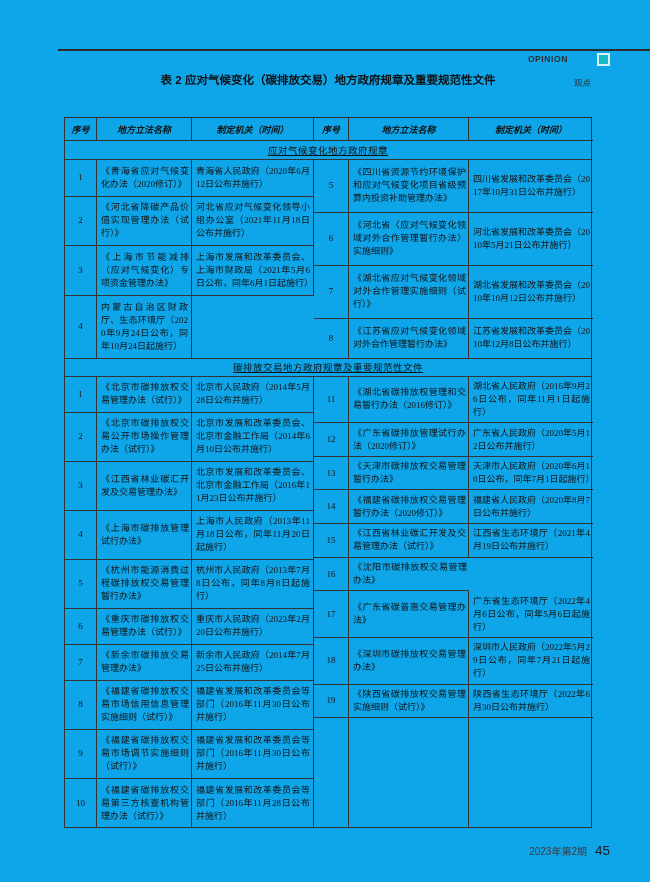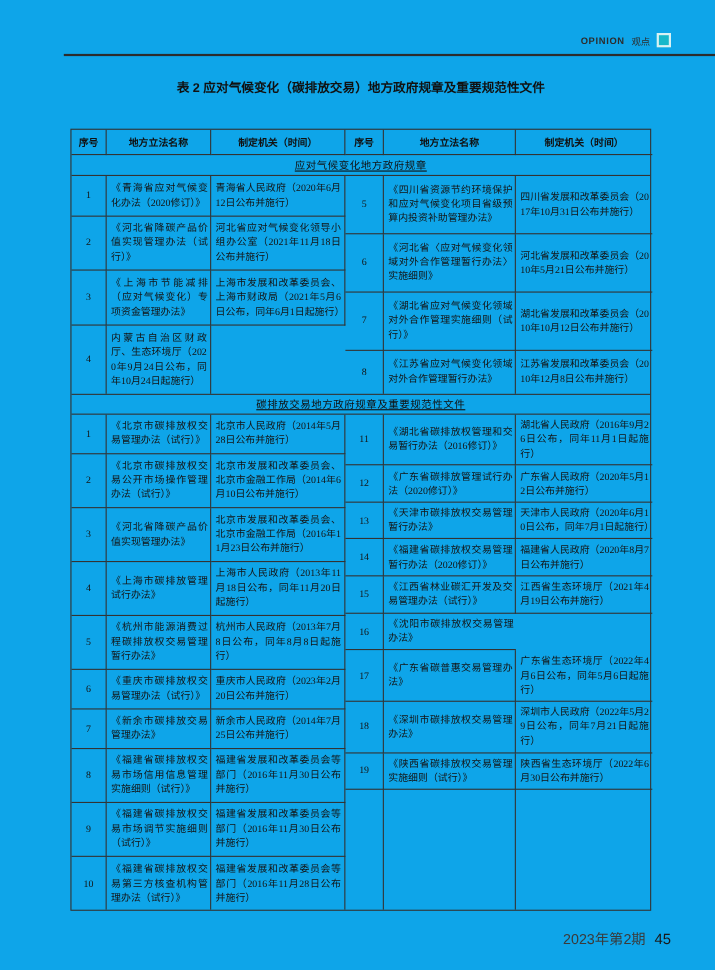--- a/index.html
+++ b/index.html
@@ -10,21 +10,21 @@
   .page{
     position:relative;width:650px;height:882px;background:#0ea5e9;
     color:#1a1a1a;overflow:hidden;
   }
   
   .brand{
     position:absolute;top:30px;right:40px;
     display:flex;align-items:center;gap:6px;
   }
   .brand .en{font-size:8.5px;font-weight:bold;letter-spacing:.6px;color:#2d2d2d;}
-  .brand .zh{font-size:8.5px;color:#2d2d2d;}
+  .brand .zh{font-size:8.5px;color:#2d2d2d;margin-top:46px;}
   .brand .sq{width:9px;height:9px;background:#17b8ca;border:2px solid #d8f1f4;}
   .rule{
     position:absolute;top:49px;left:58px;width:592px;height:2px;background:#2c2c2c;
   }
   
   .tbl-title{
     position:absolute;top:71px;left:64px;width:528px;
     text-align:center;font-weight:bold;font-size:11.5px;color:#111;
   }
   
@@ -34,21 +34,21 @@
     display:flex;flex-direction:column;
     font-family:"Liberation Serif", serif;
   }
   .thead{
     display:grid;grid-template-columns:32px 95px 122px 35px 120px 124px;
     flex:0 0 23px;
     font-family:"Liberation Sans", sans-serif;font-weight:bold;font-size:9px;color:#111;
   }
   .thead .hc{
     border-right:1px solid #333;border-bottom:1px solid #333;
-    display:flex;align-items:center;justify-content:center;box-sizing:border-box;
+    display:flex;align-items:center;justify-content:center;box-sizing:border-box;font-style:italic;
   }
   .thead .hc:last-child{border-right:none;}
   .bar{
     flex:0 0 19px;border-bottom:1px solid #333;box-sizing:border-box;
     display:flex;align-items:center;justify-content:center;
     font-size:9.5px;color:#111;letter-spacing:.5px;text-decoration:underline;
   }
   .bar.b2{border-top:1px solid #333;}
   .sec{display:flex;align-items:stretch;min-height:0;}
   .sec1{flex:13 1 auto;}
@@ -70,21 +70,21 @@
   .cell.name{padding:2px 2px 2px 4px;}
   .cell.org{padding:2px 3px 2px 4px;}
   .cell > span{width:100%;text-align:justify;word-break:break-all;}
   .cell.no > span{text-align:center;}
   .sec2 .rhalf .row:last-child{flex:40 0 auto;}
   
   .footer{
     position:absolute;top:843px;right:40px;
     display:flex;align-items:baseline;gap:8px;
   }
-  .footer .issue{font-size:13px;color:#3a3a3a;}
+  .footer .issue{font-size:10px;color:#3a3a3a;}
   .footer .pageno{font-size:13.5px;color:#1a1a1a;}
 </style>
 </head>
 <body>
 
 <div class="page">
 
   <div class="brand">
     <span class="en">OPINION</span>
     <span class="zh">观点</span>
@@ -234,21 +234,21 @@
             <div class="cell org">
               <span>北京市发展和改革委员会、北京市金融工作局（2014年6月10日公布并施行）</span>
             </div>
           </div>
 
           <div class="row">
             <div class="cell no">
               <span>3</span>
             </div>
             <div class="cell name">
-              <span>《河北省降碳产品价值实现管理办法》</span>
+              <span>《江西省林业碳汇开发及交易管理办法》</span>
             </div>
             <div class="cell org">
               <span>北京市发展和改革委员会、北京市金融工作局（2016年11月23日公布并施行）</span>
             </div>
           </div>
 
           <div class="row">
             <div class="cell no">
               <span>4</span>
             </div>

